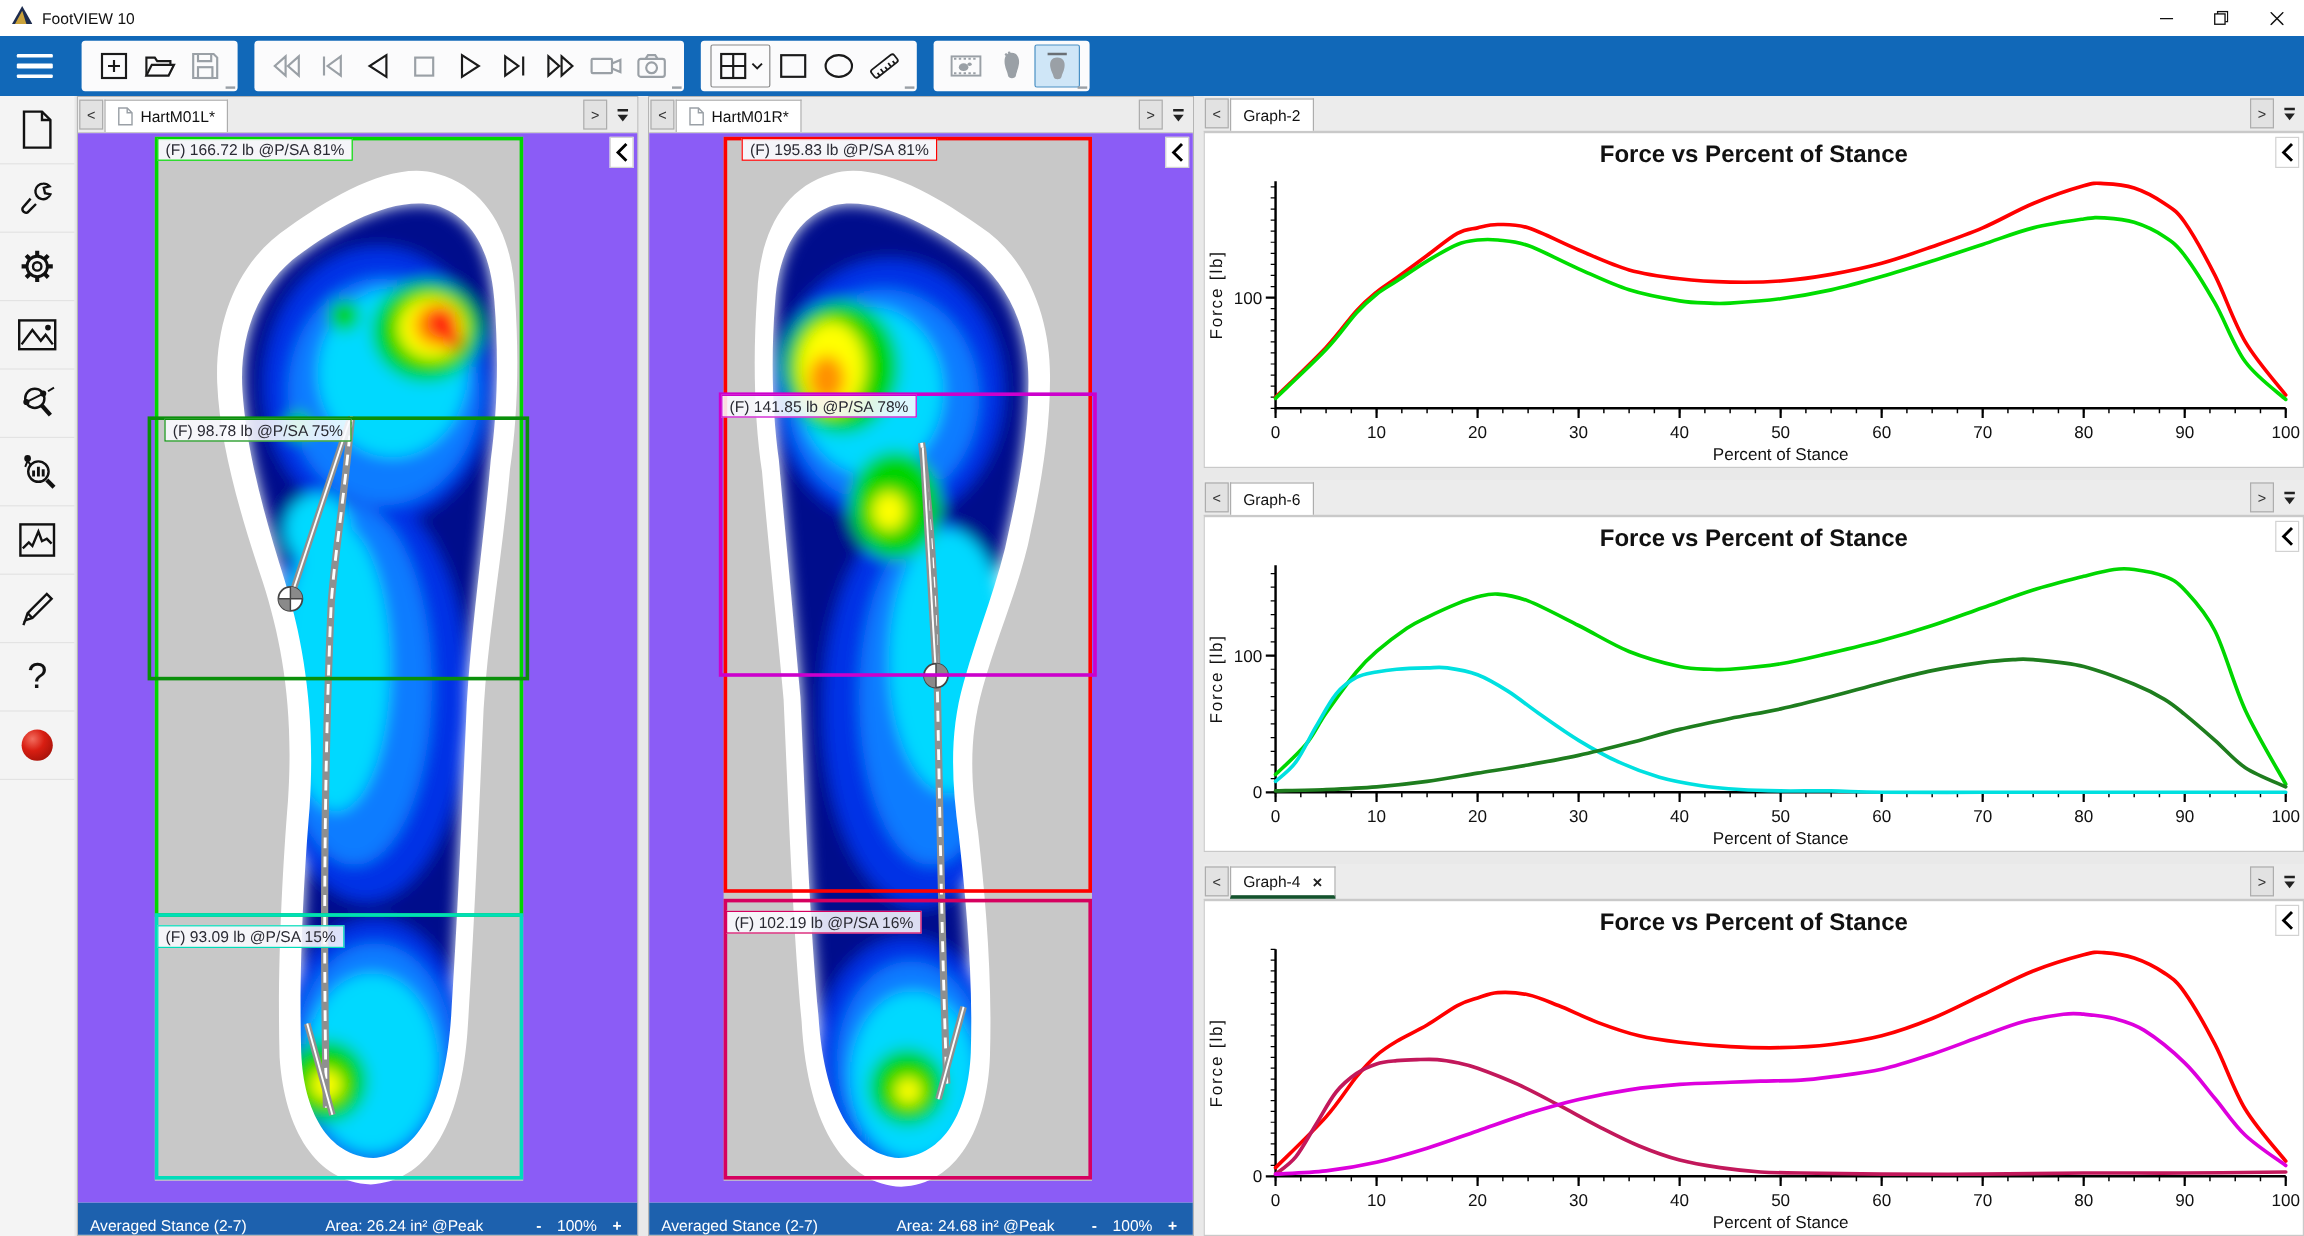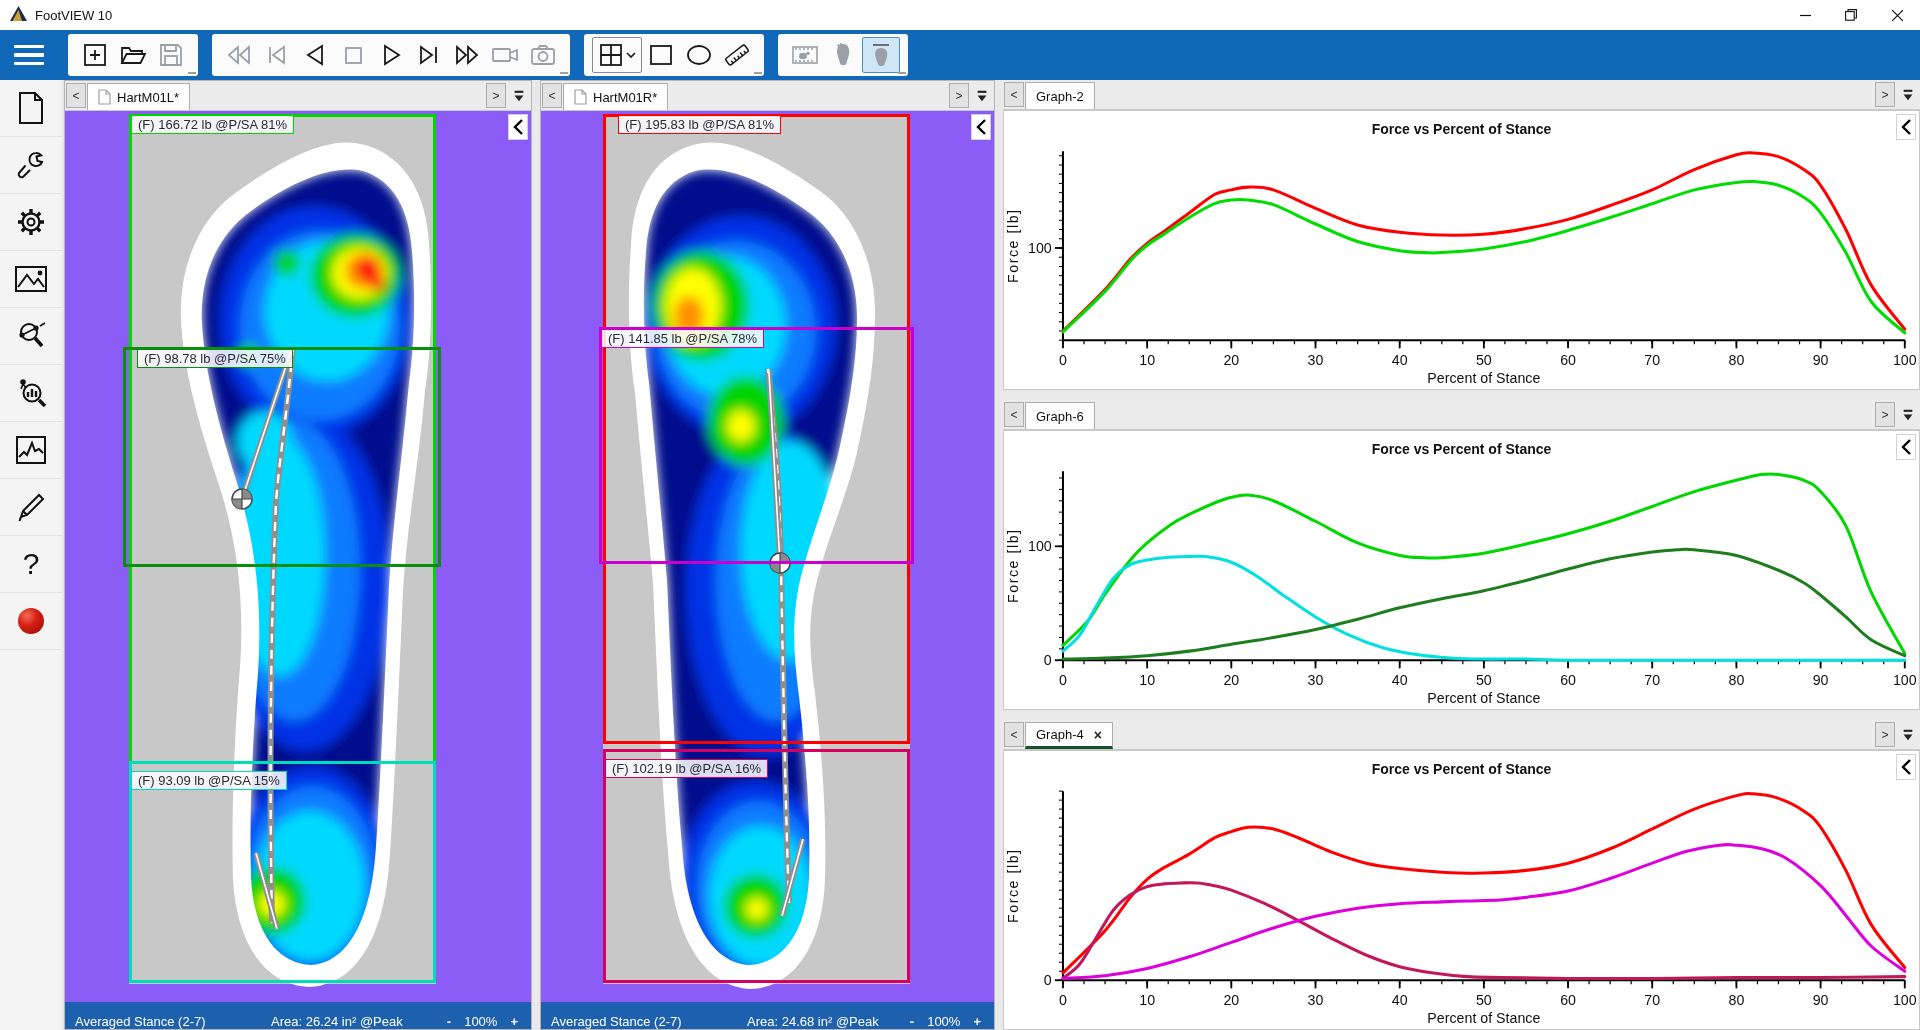--- a/index.html
+++ b/index.html
@@ -61,21 +61,21 @@
     align-items:flex-end; padding:0 10px; gap:6px; flex:0 0 27px; }
   .statusbar .st-stance { width:190px; }
   .statusbar .st-area { flex:1; }
   .zoom-ctl { display:flex; align-items:center; gap:10px; }
   .zoom-btn { cursor:pointer; font-weight:bold; padding:0 3px; }
 
   
   .graphs { flex:1; margin-left:8px; display:flex; flex-direction:column; gap:10px; }
   .graph-panel { display:flex; flex-direction:column; flex:1; }
   .plotwrap { position:relative; flex:1; background:#fff; border:1px solid #c9c9c9; padding-top:4px; }
-  .plot-title { text-align:center; font-size:14px; font-weight:bold; color:#111; height:28px; line-height:28px; }
+  .plot-title { text-align:center; font-size:20px; font-weight:bold; color:#111; height:28px; line-height:28px; }
   .plot svg { display:block; width:100%; }
   svg text { font-family:"Liberation Sans", sans-serif; }
 </style>
 </head>
 <body>
 
 <div class="app">
 
   <div class="titlebar">
     <span class="logo">

